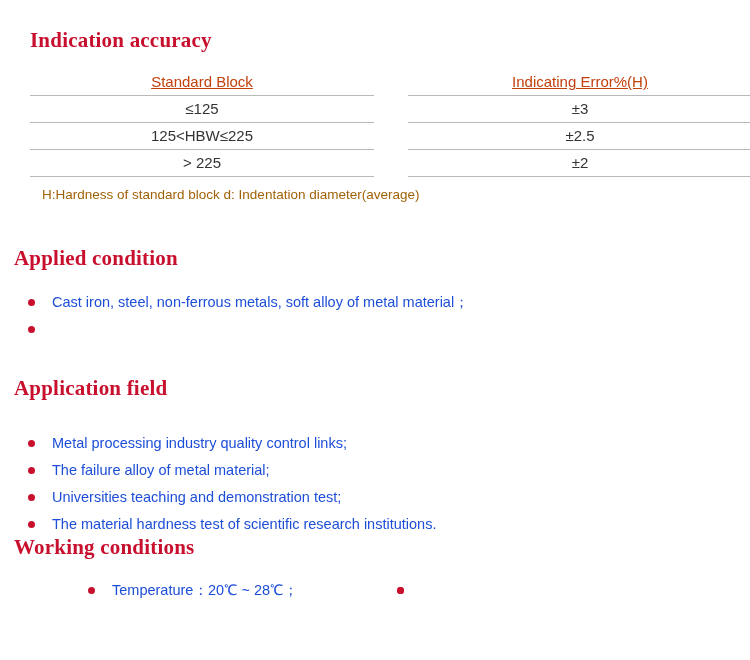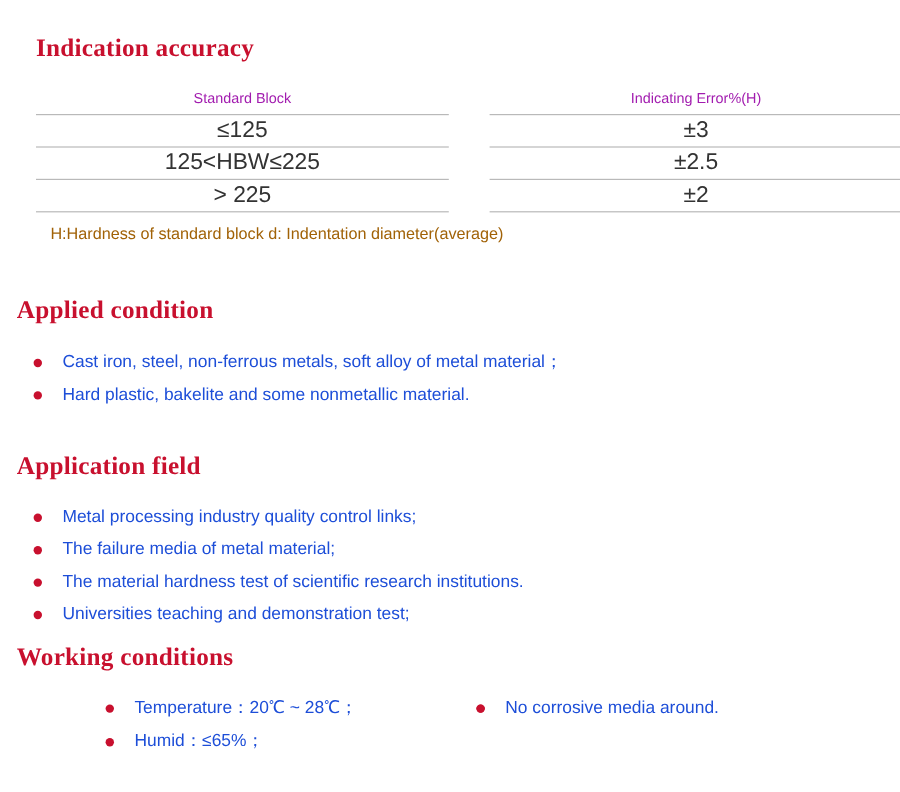--- a/index.html
+++ b/index.html
@@ -45,27 +45,28 @@
     gap: 34px;
     margin-top: 16px;
   }
   .acc-group {
     flex: 1;
   }
   .acc-group .cell {
     height: 26px;
     line-height: 26px;
     text-align: center;
-    font-size: 19px;
+    font-size: 15px;
     color: #333;
     border-bottom: 1px solid #b9b9b9;
   }
   .acc-group .cell.head {
-    font-size: 12px;
-    color: #a21caf;
+    font-size: 15px;
+    color: #c2410c;
+    text-decoration: underline;
   }
   .acc-group .cell.last {
     border-bottom: 1px solid #b9b9b9;
   }
   .overbar {
     position: relative;
     display: inline-block;
   }
   .overbar::after {
     content: "";
@@ -119,21 +120,21 @@
   }
 
   
   #sec-field {
     position: absolute;
     left: 14px;
     top: 376px;
     width: 722px;
   }
   #sec-field .bullet-list {
-    margin-top: 17px;
+    margin-top: 29px;
   }
 
   
   #sec-working {
     position: absolute;
     left: 14px;
     top: 535px;
     width: 722px;
   }
   .working-cols {
@@ -185,45 +186,44 @@
 
     </div>
 
     <div class="acc-note">H:Hardness of standard block  d: Indentation diameter(average)</div>
   </section>
 
   <section id="sec-applied">
     <h2 class="section-title">Applied condition</h2>
     <ul class="bullet-list">
       <li><span class="dot"></span><span>Cast iron, steel, non-ferrous metals, soft alloy of metal material；</span></li>
-      <li><span class="dot"></span><span>Hard plastic, bakelite and some nonmetallic material.</span></li>
+      <li><span class="dot"></span></li>
     </ul>
   </section>
 
   <section id="sec-field">
     <h2 class="section-title">Application field</h2>
     <ul class="bullet-list">
       <li><span class="dot"></span><span>Metal processing industry quality control links;</span></li>
-      <li><span class="dot"></span><span>The failure media of metal material;</span></li>
+      <li><span class="dot"></span><span>The failure alloy of metal material;</span></li>
+      <li><span class="dot"></span><span>Universities teaching and demonstration test;</span></li>
       <li><span class="dot"></span><span>The material hardness test of scientific research institutions.</span></li>
-      <li><span class="dot"></span><span>Universities teaching and demonstration test;</span></li>
     </ul>
   </section>
 
   <section id="sec-working">
     <h2 class="section-title">Working conditions</h2>
     <div class="working-cols">
       <div class="col left">
         <ul class="bullet-list">
           <li><span class="dot"></span><span>Temperature：20℃ ~ 28℃；</span></li>
-          <li><span class="dot"></span><span>Humid：≤65%；</span></li>
         </ul>
       </div>
       <div class="col right">
         <ul class="bullet-list">
           <li><span class="dot"></span></li>
-          <li><span class="dot"></span><span>No corrosive media around.</span></li>
+          <li><span class="dot"></span></li>
         </ul>
       </div>
     </div>
   </section>
 
 </div>
 
 </body></html>

